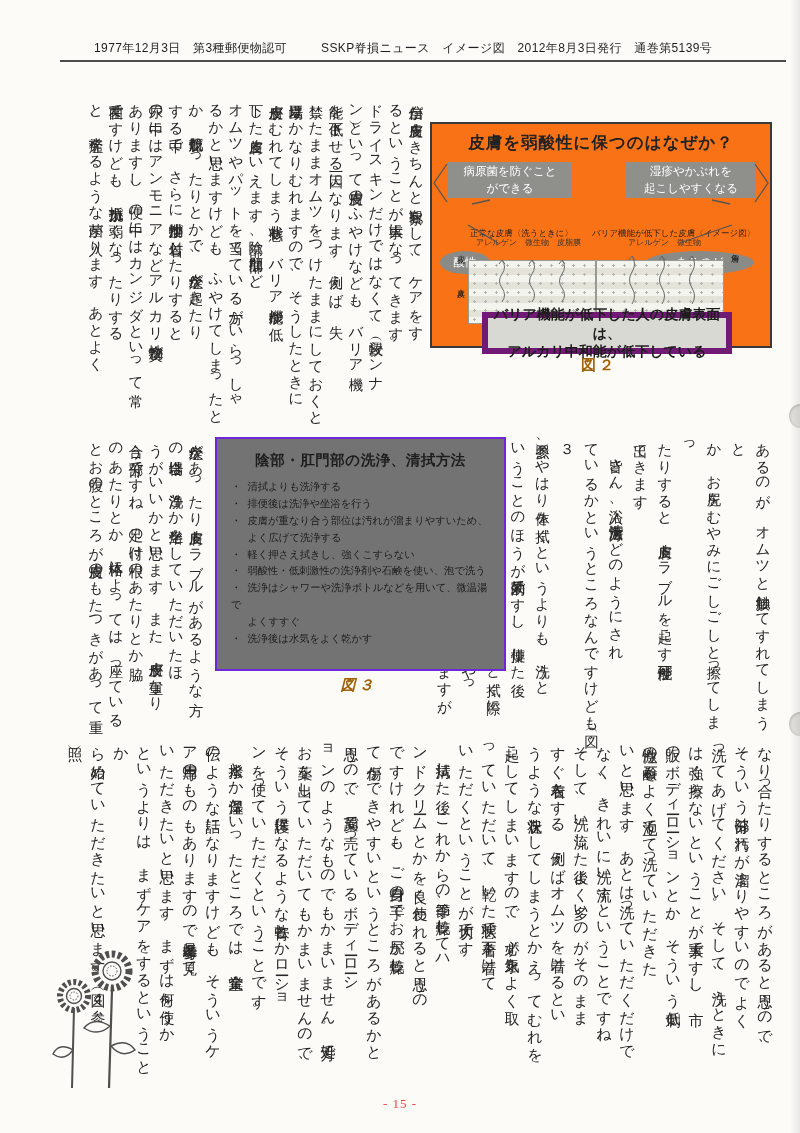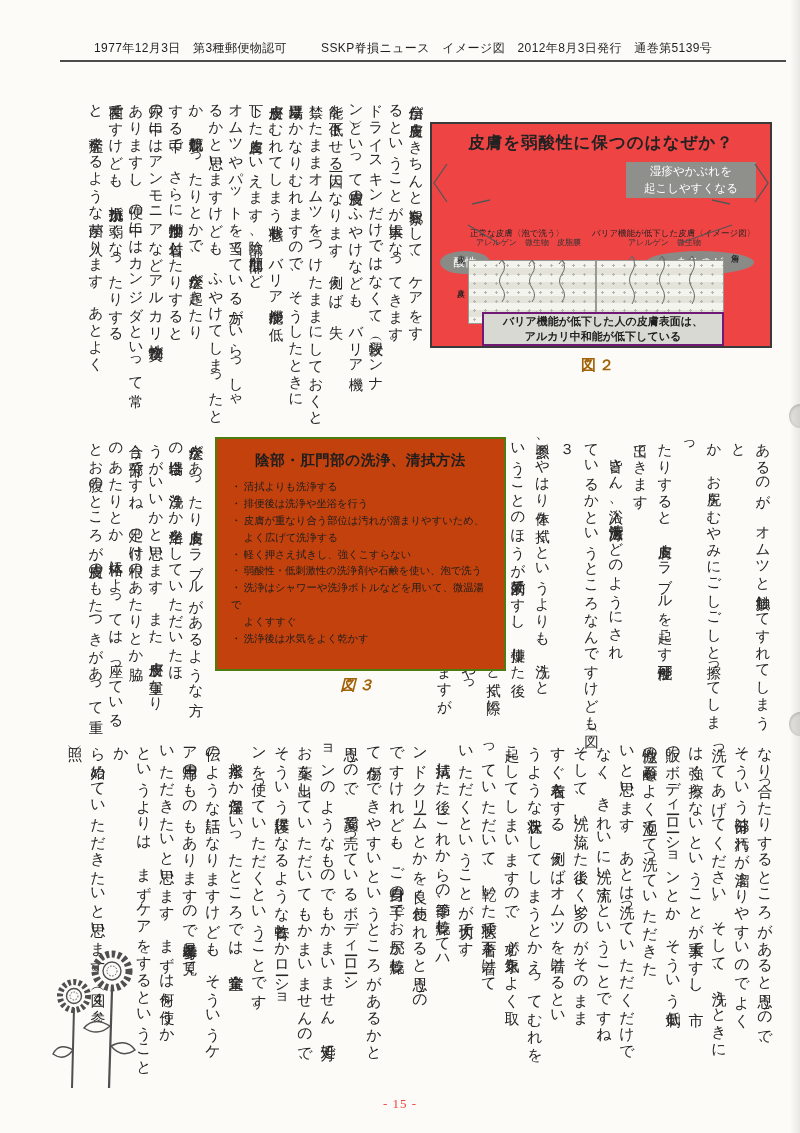--- a/index.html
+++ b/index.html
@@ -20,21 +20,21 @@
   .vtext{
     position:absolute;writing-mode:vertical-rl;text-orientation:mixed;
     white-space:pre-line;color:#262626;
   }
   .block1{left:85px;top:94px;width:341px;height:340px;font-size:14.5px;line-height:20px;letter-spacing:.5px;}
   .block2a{left:505px;top:433px;width:270px;height:302px;font-size:14.5px;line-height:24.5px;letter-spacing:.5px;}
   .block2b{left:85px;top:433px;width:121px;height:302px;font-size:14.5px;line-height:20px;letter-spacing:.5px;}
   .block3{left:85px;top:736px;width:691px;height:350px;font-size:15px;line-height:23px;letter-spacing:.5px;}
   
   .fig2{position:absolute;left:430px;top:122px;width:338px;height:222px;
-    border:2px solid #3a3a3a;background:#ef4444;font-family:"Liberation Sans",sans-serif;}
+    border:2px solid #3a3a3a;background:#f97316;font-family:"Liberation Sans",sans-serif;}
   .fig2-title{position:absolute;left:0;right:0;top:8px;text-align:center;
     font-size:16.5px;font-weight:600;color:#222;letter-spacing:1px;}
   .gray-box{position:absolute;background:#8f8f8c;color:#fff;text-align:center;
     font-size:11.5px;line-height:1.45;white-space:pre-line;display:flex;align-items:center;justify-content:center;}
   .gb-left{left:16px;top:38px;width:124px;height:36px;}
   .gb-right{left:194px;top:38px;width:130px;height:36px;}
   .oval{position:absolute;background:#8a8a87;color:#fff;border-radius:50%;
     display:flex;align-items:center;justify-content:center;font-size:11.5px;margin-top:48px;}
   .oval-acid{left:8px;top:79px;width:50px;height:23px;}
   .oval-alkali{left:214px;top:79px;width:108px;height:23px;}
@@ -43,30 +43,30 @@
   .skin-panel{position:absolute;top:136px;width:126px;height:62px;border:1px solid #9a9a94;
     background-image:
       radial-gradient(circle,#b5b5ad 1px,transparent 1.4px),
       repeating-linear-gradient(180deg,#f4f4ef 0 7px,#e3e3da 7px 14px);
     background-size:11px 9px,auto;}
   .sp-left{left:36px;} .sp-right{left:164px;}
   .moist{position:absolute;bottom:2px;left:0;right:0;text-align:center;font-size:8px;color:#222;}
   .side-label{position:absolute;writing-mode:vertical-rl;font-size:8px;color:#222;letter-spacing:1px;}
   .lbl-epi{left:22px;top:124px;} .lbl-derm{left:22px;top:158px;} .lbl-cor{left:296px;top:124px;}
   .fig2-note{position:absolute;left:50px;top:188px;width:238px;height:30px;background:#d9d9d3;
-    border:2px solid #701a75;display:flex;align-items:center;justify-content:center;text-align:center;
-    font-size:11px;font-weight:600;line-height:1.35;white-space:pre-line;color:#1d1d1d;}
+    border:6px solid #701a75;display:flex;align-items:center;justify-content:center;text-align:center;
+    font-size:14px;font-weight:600;line-height:1.35;white-space:pre-line;color:#1d1d1d;}
   .fig2-deco{position:absolute;inset:0;pointer-events:none;}
   .fig-caption{position:absolute;text-align:center;font-family:"Liberation Sans",sans-serif;
     font-weight:600;font-size:15px;letter-spacing:3px;color:#a16207;}
   .cap2{left:430px;width:338px;top:356px;}
   .cap3{left:215px;width:287px;top:676px;font-style:italic;}
   
   .fig3{position:absolute;left:215px;top:437px;width:287px;height:230px;
-    border:2px solid #4d7c0f;background:#c2410c;font-family:Liberation Serif, serif;}
+    border:2px solid #6d28d9;background:#737373;font-family:Liberation Mono, monospace;}
   .fig3-title{margin-top:12px;text-align:center;font-size:14.5px;font-weight:600;letter-spacing:.5px;color:#1d1d1d;}
   .fig3-bullets{margin:9px 10px 0 14px;font-size:10.3px;line-height:1.64;white-space:pre-line;color:#1d1d1d;font-weight:500;}
   
   .footer{position:absolute;left:0;right:0;top:1096px;text-align:center;font-size:13px;letter-spacing:1px;color:#ef4444;}
   .sunflower{position:absolute;left:52px;top:938px;width:96px;height:150px;}
 </style>
 </head>
 <body>
 
 <div class="page">
@@ -90,26 +90,28 @@
 るかと思いますけども、ふやけてしまったと
 か、乾燥肌だったりとかで、炎症が起きたり
 する中で、さらに排泄物が付着したりすると、
 尿の中にはアンモニアなどアルカリ性物質が
 ありますし、便の中にはカンジダといって常
 在菌ですけども、抵抗力が弱くなったりする
 と、発症するような菌が入ります。あとよく</div>
 
   <figure class="fig2" style="margin:0">
     <div class="fig2-title">皮膚を弱酸性に保つのはなぜか？</div>
+    <div class="gray-box gb-left">病原菌を防ぐこと
+ができる</div>
     <div class="gray-box gb-right">湿疹やかぶれを
 起こしやすくなる</div>
     <div class="oval oval-acid">酸性</div>
     <div class="oval oval-alkali">あるのが</div>
 
-    <div class="panel-label" style="left:38px;top:104px">正常な皮膚〈泡で洗う〉</div>
+    <div class="panel-label" style="left:38px;top:104px">正常な皮膚〈洗うときに〉</div>
     <div class="panel-label" style="left:160px;top:104px">バリア機能が低下した皮膚〈イメージ図〉</div>
     <div class="micro-label" style="left:44px;top:113px">アレルゲン　微生物　皮脂膜</div>
     <div class="micro-label" style="left:196px;top:113px">アレルゲン　微生物</div>
 
     <div class="skin-panel sp-left">
       <div class="moist">水分</div>
     </div>
     <div class="skin-panel sp-right">
       <div class="moist">水分</div>
     </div>

